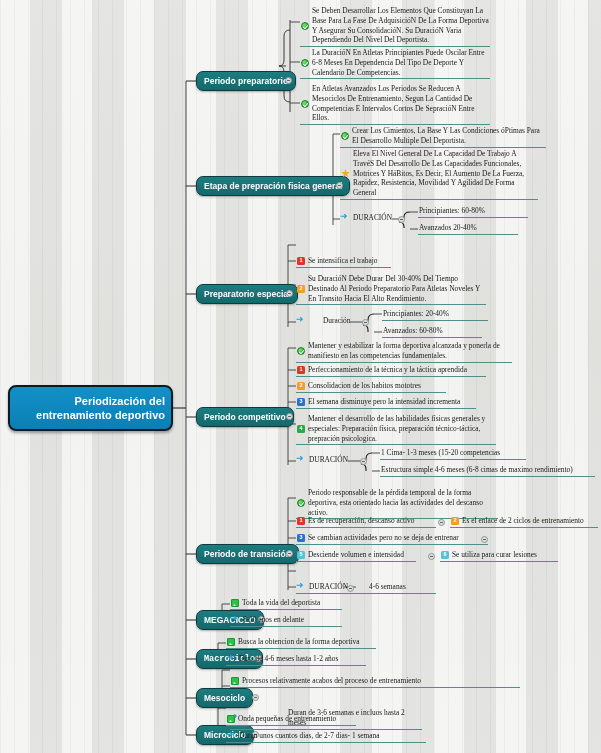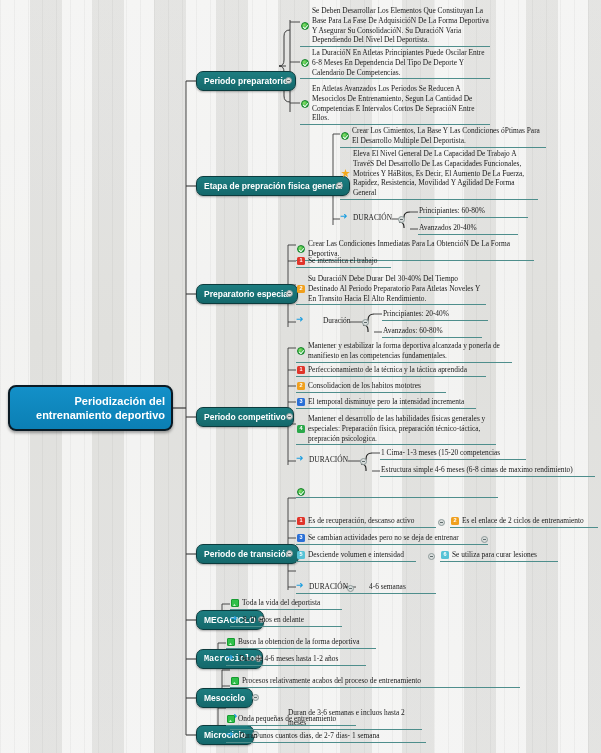--- a/index.html
+++ b/index.html
@@ -209,24 +209,20 @@
     <span class="txt">DURACIÓN</span>
   </div>
   <div class="leaf" style="left:418px; top:206px; width:110px;">
     <span class="txt">Principiantes: 60-80%</span>
   </div>
   <div class="leaf" style="left:418px; top:223px; width:100px;">
     <span class="txt">Avanzados 20-40%</span>
   </div>
   <div class="collapse" style="left:398px; top:216px;"></div>
 
-  <div class="leaf" style="left:296px; top:239px; width:238px;">
-    <span class="ic check"></span>
-    <span class="txt">Crear Las Condiciones Inmediatas Para La ObtencióN De La Forma Deportiva.</span>
-  </div>
   <div class="leaf" style="left:296px; top:256px; width:95px;">
     <span class="ic num" style="background:#e0342a;">1</span>
     <span class="txt">Se intensifica el trabajo</span>
   </div>
   <div class="leaf" style="left:296px; top:274px; width:190px;">
     <span class="ic num" style="background:#f0a01e;">2</span>
     <span class="txt">Su DuracióN Debe Durar Del 30-40% Del Tiempo Destinado Al Periodo Preparatorio Para Atletas Noveles Y En Transito Hacia El Alto Rendimiento.</span>
   </div>
   <div class="leaf noline" style="left:296px; top:316px; width:55px;">
     <span class="ic arrow"></span>
@@ -247,40 +243,41 @@
   <div class="leaf" style="left:296px; top:365px; width:190px;">
     <span class="ic num" style="background:#e0342a;">1</span>
     <span class="txt">Perfeccionamiento de la técnica y la táctica aprendida</span>
   </div>
   <div class="leaf" style="left:296px; top:381px; width:150px;">
     <span class="ic num" style="background:#f0a01e;">2</span>
     <span class="txt">Consolidacion de los habitos mototres</span>
   </div>
   <div class="leaf" style="left:296px; top:397px; width:180px;">
     <span class="ic num" style="background:#2a6fd6;">3</span>
-    <span class="txt">El temporal disminuye pero la intensidad incrementa</span>
+    <span class="txt">El semana disminuye pero la intensidad incrementa</span>
   </div>
   <div class="leaf" style="left:296px; top:414px; width:200px;">
     <span class="ic num" style="background:#2aa84a;">4</span>
     <span class="txt">Mantener el desarrollo de las habilidades físicas generales y especiales: Preparación física, preparación técnico-táctica, prepración psicologica.</span>
   </div>
   <div class="leaf noline" style="left:296px; top:455px; width:52px;">
     <span class="ic arrow"></span>
     <span class="txt">DURACIÓN</span>
   </div>
   <div class="leaf" style="left:380px; top:448px; width:146px;">
     <span class="txt">1 Cima- 1-3 meses (15-20 competencias</span>
   </div>
   <div class="leaf" style="left:380px; top:465px; width:215px;">
     <span class="txt">Estructura simple 4-6 meses (6-8 cimas de maximo rendimiento)</span>
   </div>
   <div class="collapse" style="left:360px; top:458px;"></div>
 
   <div class="leaf" style="left:296px; top:488px; width:202px;">
     <span class="ic check"></span>
+    <span class="txt">Periodo responsable de la pérdida temporal de la forma deportiva, esta orientado hacia las actividades del descanso activo.</span>
   </div>
   <div class="leaf" style="left:296px; top:516px; width:140px;">
     <span class="ic num" style="background:#e0342a;">1</span>
     <span class="txt">Es de recuperación, descanso activo</span>
   </div>
   <div class="leaf" style="left:450px; top:516px; width:148px;">
     <span class="ic num" style="background:#f0a01e;">2</span>
     <span class="txt">Es el enlace de 2 ciclos de entrenamiento</span>
   </div>
   <div class="collapse" style="left:438px; top:519px;"></div>

